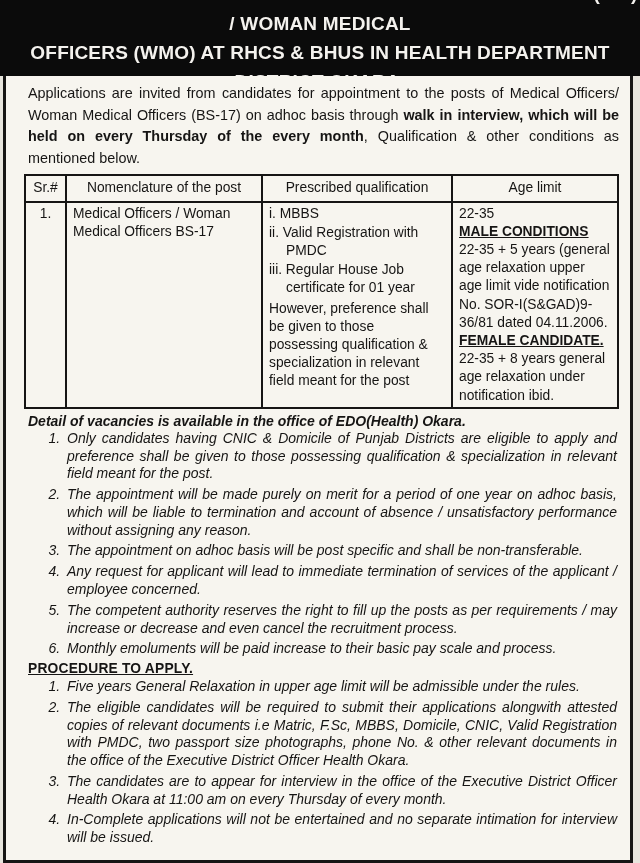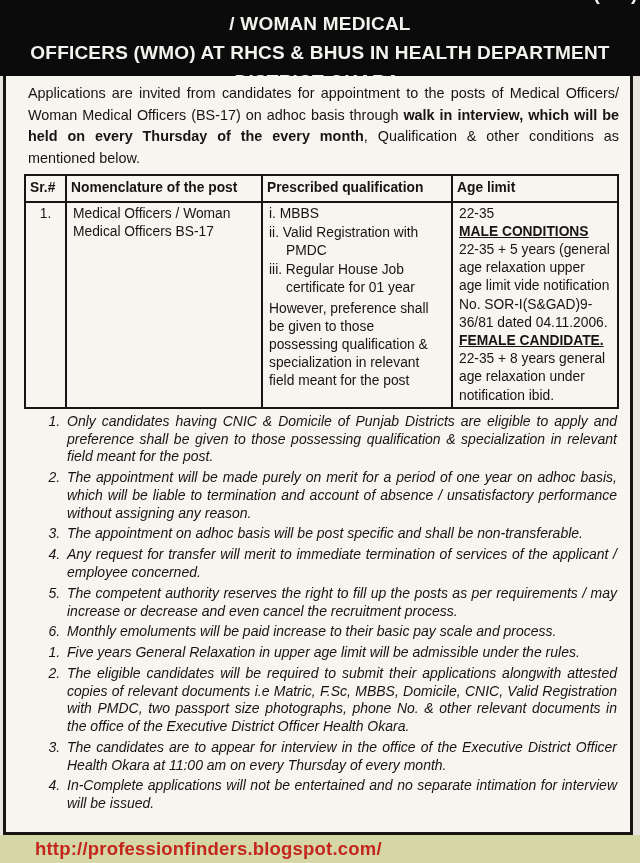--- a/index.html
+++ b/index.html
@@ -40,21 +40,21 @@
   
   table.vacancy-table{
     border-collapse:collapse;width:100%;
     font-size:13.8px;line-height:1.32;
     margin:2px 0 4px 0;
   }
   .vacancy-table th,.vacancy-table td{
     border:2px solid var(--ink,#161514);
     padding:2px 6px;vertical-align:top;
   }
-  .vacancy-table th{font-weight:bold;text-align:left;padding:3px 4px;}
+  .vacancy-table th{font-weight:normal;text-align:center;padding:3px 4px;}
   td.sr{text-align:center;}
   .qitem{padding-left:17px;text-indent:-17px;margin-bottom:1px;}
   .qnote{margin-top:2px;}
   .age-hdr{font-weight:bold;text-decoration:underline;}
 
   .vacancy-note{margin:3px 0 1px 4px;font-weight:bold;font-style:italic;font-size:14px;}
   .section-heading{
     margin:1px 0 2px 4px;font-weight:bold;font-size:13.8px;
     text-decoration:underline;letter-spacing:.2px;
   }
@@ -118,36 +118,35 @@
             <div>22-35</div>
             <div class="age-hdr">MALE CONDITIONS</div>
             <div>22-35 + 5 years (general age relaxation upper age limit vide notification No. SOR-I(S&amp;GAD)9-36/81 dated 04.11.2006.</div>
             <div class="age-hdr">FEMALE CANDIDATE.</div>
             <div>22-35 + 8 years general age relaxation under notification ibid.</div>
           </td>
         </tr>
       </tbody>
     </table>
 
+    <p class="vacancy-note">Detail of vacancies is available in the office of EDO(Health) Okara.</p>
 
     <ol class="num-list">
         <li>Only candidates having CNIC &amp; Domicile of Punjab Districts are eligible to apply and preference shall be given to those possessing qualification &amp; specialization in relevant field meant for the post.</li>
         <li>The appointment will be made purely on merit for a period of one year on adhoc basis, which will be liable to termination and account of absence / unsatisfactory performance without assigning any reason.</li>
         <li>The appointment on adhoc basis will be post specific and shall be non-transferable.</li>
-        <li>Any request for transfer will merit to immediate termination of services of the applicant / employee concerned.</li>
+        <li>Any request for applicant will lead to immediate termination of services of the applicant / employee concerned.</li>
         <li>The competent authority reserves the right to fill up the posts as per requirements / may increase or decrease and even cancel the recruitment process.</li>
         <li>Monthly emoluments will be paid increase to their basic pay scale and process.</li>
       </ol>
 
+    <p class="section-heading">PROCEDURE TO APPLY.</p>
     <ol class="num-list">
         <li>Five years General Relaxation in upper age limit will be admissible under the rules.</li>
         <li>The eligible candidates will be required to submit their applications alongwith attested copies of relevant documents i.e Matric, F.Sc, MBBS, Domicile, CNIC, Valid Registration with PMDC, two passport size photographs, phone No. &amp; other relevant documents in the office of the Executive District Officer Health Okara.</li>
         <li>The candidates are to appear for interview in the office of the Executive District Officer Health Okara at 11:00 am on every Thursday of every month.</li>
         <li>In-Complete applications will not be entertained and no separate intimation for interview will be issued.</li>
       </ol>
 
   </div>
 
-  <div class="footer-strip">
-    <span class="footer-url">http://professionfinders.blogspot.com/</span>
-  </div>
 
 </div>
 
 </body></html>

